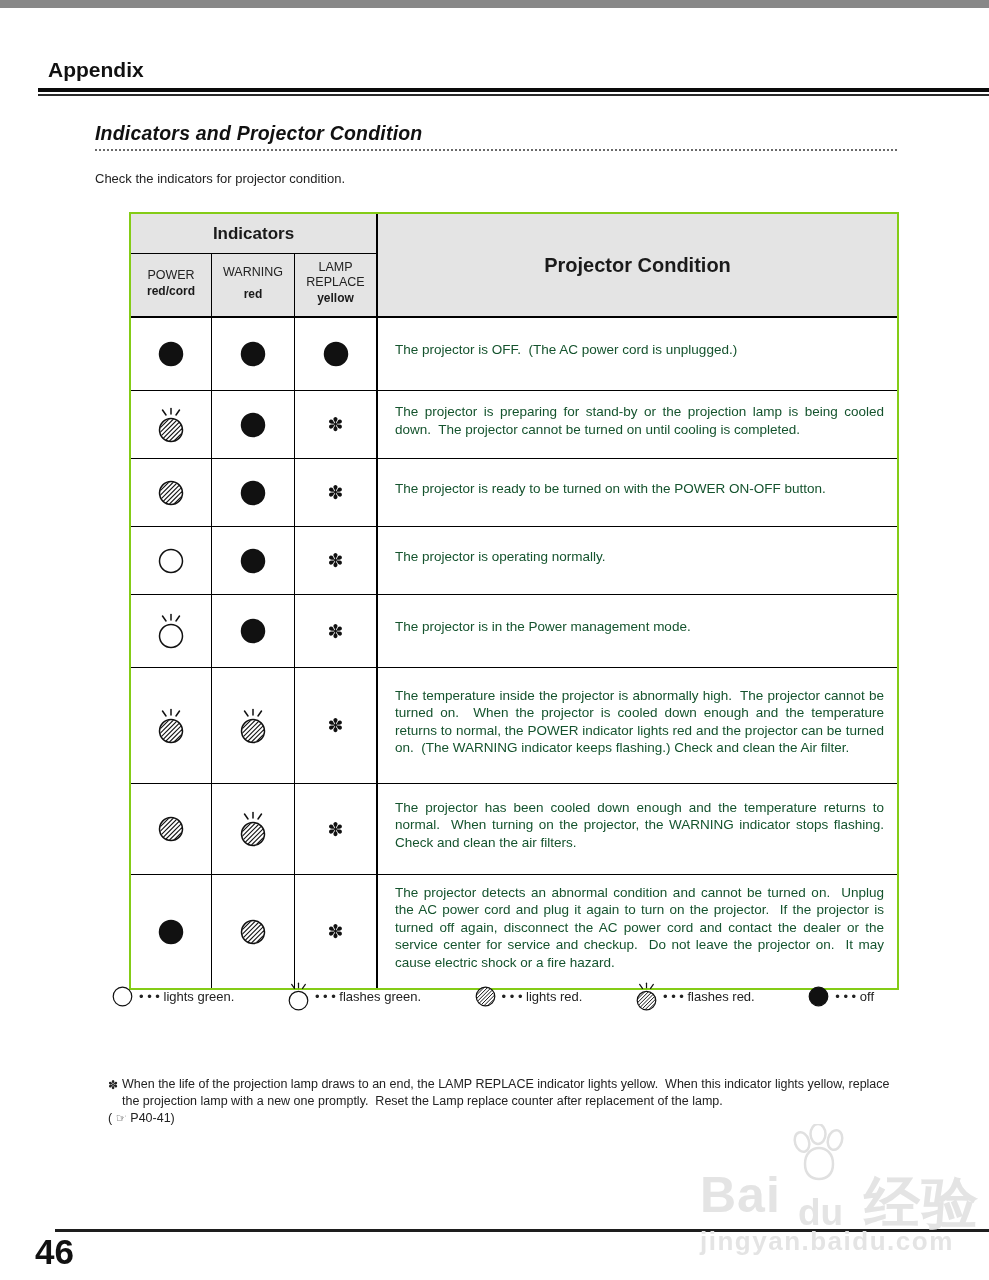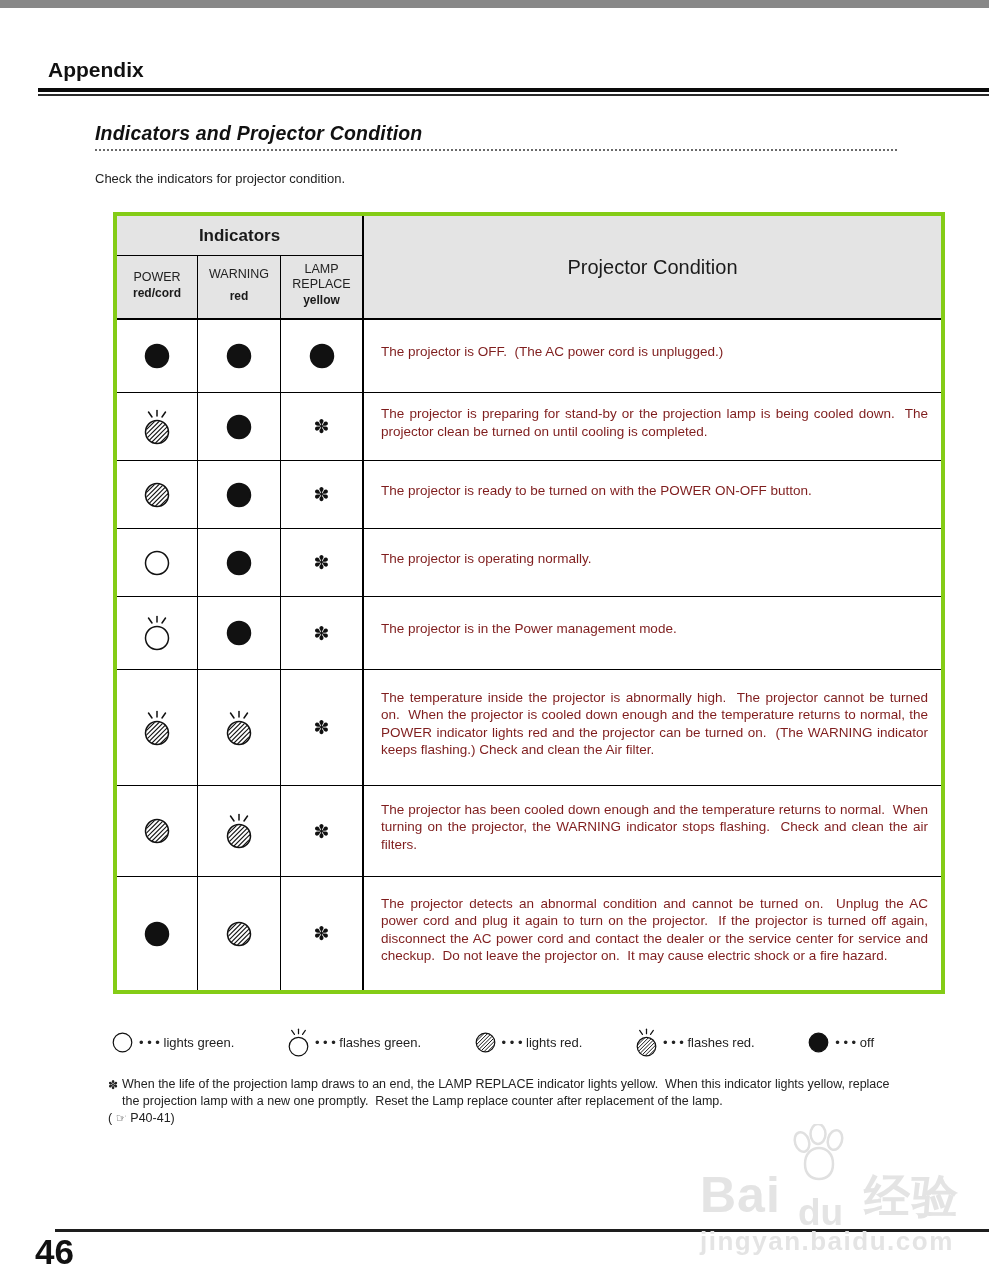--- a/index.html
+++ b/index.html
@@ -34,61 +34,61 @@
     position: absolute; left: 95px; top: 141px; width: 802px; height: 0;
     border-top: 2px dotted #6a6a6a;
   }
   .intro-text {
     position: absolute; left: 95px; top: 163px;
     font-size: 13px; color: #222;
   }
 
   
   .indicator-table {
-    position: absolute; left: 113px; top: 204px; width: 832px;
-    border: 4px solid #84cc16; background: #fff;
+    position: absolute; left: 129px; top: 204px; width: 770px;
+    border: 2px solid #84cc16; background: #fff;
   }
   .thead {
     display: grid;
     grid-template-columns: 81px 83px 83px 1fr;
     grid-template-rows: 40px 64px;
     background: #e4e4e4;
   }
   .thead > div { display: flex; align-items: center; justify-content: center; text-align: center; }
   .h-indicators { grid-column: 1 / 4; grid-row: 1; border-right: 2px solid #000; border-bottom: 1px solid #000; font-size: 17px; font-weight: bold; }
-  .h-condition  { grid-column: 4; grid-row: 1 / 3; border-bottom: 2px solid #000; font-size: 20px; font-weight: normal; }
+  .h-condition  { grid-column: 4; grid-row: 1 / 3; border-bottom: 2px solid #000; font-size: 20px; font-weight: bold; }
   .h-sub { flex-direction: column; border-bottom: 2px solid #000; line-height: 15px; padding-bottom: 4px; justify-content: center; }
   .h-sub .col-name { font-size: 12.5px; font-weight: normal; color: #222; white-space: pre-line; }
   .h-sub .col-color { font-size: 12px; font-weight: bold; margin-top: 1px; }
   .h-power   { grid-column: 1; grid-row: 2; border-right: 1px solid #000; }
   .h-warning { grid-column: 2; grid-row: 2; border-right: 1px solid #000; gap: 6px; }
   .h-lamp    { grid-column: 3; grid-row: 2; border-right: 2px solid #000; }
 
   .trow { display: flex; border-bottom: 1px solid #000; }
   .trow:last-child { border-bottom: none; }
   .cell { display: flex; align-items: center; justify-content: center; }
   .cell.power   { width: 81px; border-right: 1px solid #000; }
   .cell.warning { width: 83px; border-right: 1px solid #000; }
   .cell.lamp    { width: 83px; border-right: 2px solid #000; }
   .cell.cond {
     flex: 1; justify-content: flex-start;
     padding: 0 13px 8px 17px;
-    font-size: 13.5px; line-height: 17.5px; color: #7f1d1d;
+    font-size: 13.5px; line-height: 17.5px; color: #14532d;
     text-align: justify; text-align-last: left;
     white-space: pre-wrap;
   }
   .r0 { height: 73px; } .r1 { height: 68px; } .r2 { height: 68px; }
   .r3 { height: 68px; } .r4 { height: 73px; } .r5 { height: 116px; }
   .r6 { height: 91px; } .r7 { height: 113px; }
 
   .ast { font-size: 19px; font-weight: bold; color: #111; line-height: 1; }
 
   
   .legend {
-    position: absolute; left: 112px; top: 1020px; width: 762px;
+    position: absolute; left: 112px; top: 974px; width: 762px;
     display: flex; justify-content: space-between; align-items: center;
     font-size: 13px; color: #222;
   }
   .legend-item { display: flex; align-items: center; gap: 6px; }
   .legend-item svg { width: 21px; height: auto; display: block; }
   .legend-item .legend-label { white-space: nowrap; }
 
   
   .footnote {
     position: absolute; left: 108px; top: 1068px; width: 784px;
@@ -105,21 +105,21 @@
     position: absolute; left: 35px; top: 1224px;
     font-size: 35px; font-weight: bold; color: #111;
   }
 
   
   .watermark { position: absolute; left: 692px; top: 1128px; width: 296px; color: #e4e4e4; z-index: 5; }
   .wm-logo { position: relative; height: 86px; }
   .wm-bai { position: absolute; left: 8px; top: 30px; font-size: 50px; font-weight: bold; letter-spacing: 1px; }
   .wm-du  { position: absolute; left: 106px; top: 56px; font-size: 37px; font-weight: bold; }
   .wm-paw { position: absolute; left: 96px; top: -12px; }
-  .wm-cn  { position: absolute; left: 172px; top: 30px; font-size: 46px; font-weight: bold; letter-spacing: 2px; }
+  .wm-cn  { position: absolute; left: 172px; top: 30px; font-size: 56px; font-weight: bold; letter-spacing: 2px; }
   .wm-url { position: absolute; left: 8px; top: 90px; font-size: 26px; font-weight: bold; letter-spacing: 1.5px; white-space: nowrap; }
 </style>
 </head>
 <body>
 
 <div class="page">
 
   <div class="appendix-label">Appendix</div>
   <div class="double-rule">
     <div class="thick"></div>
@@ -197,21 +197,21 @@
           </svg>
         </div>
       <div class="cell warning">
           <svg width="26" height="26" viewBox="0 0 26 26">
             <circle cx="13" cy="13" r="11.5" fill="#111" stroke="#111" stroke-width="1.5"></circle>
           </svg>
         </div>
       <div class="cell lamp">
           <span class="ast">✽</span>
         </div>
-      <div class="cell cond">The projector is preparing for stand-by or the projection lamp is being cooled down.  The projector clean be turned on until cooling is completed.</div>
+      <div class="cell cond">The projector is preparing for stand-by or the projection lamp is being cooled down.  The projector cannot be turned on until cooling is completed.</div>
     </div>
     <div class="trow r2">
       <div class="cell power">
           <svg width="26" height="26" viewBox="0 0 26 26">
             <defs>
               <clipPath id="hclip5">
                 <circle cx="13" cy="13" r="11"></circle>
               </clipPath>
             </defs>
             <circle cx="13" cy="13" r="11.5" fill="#fff" stroke="#111" stroke-width="1.5"></circle>

